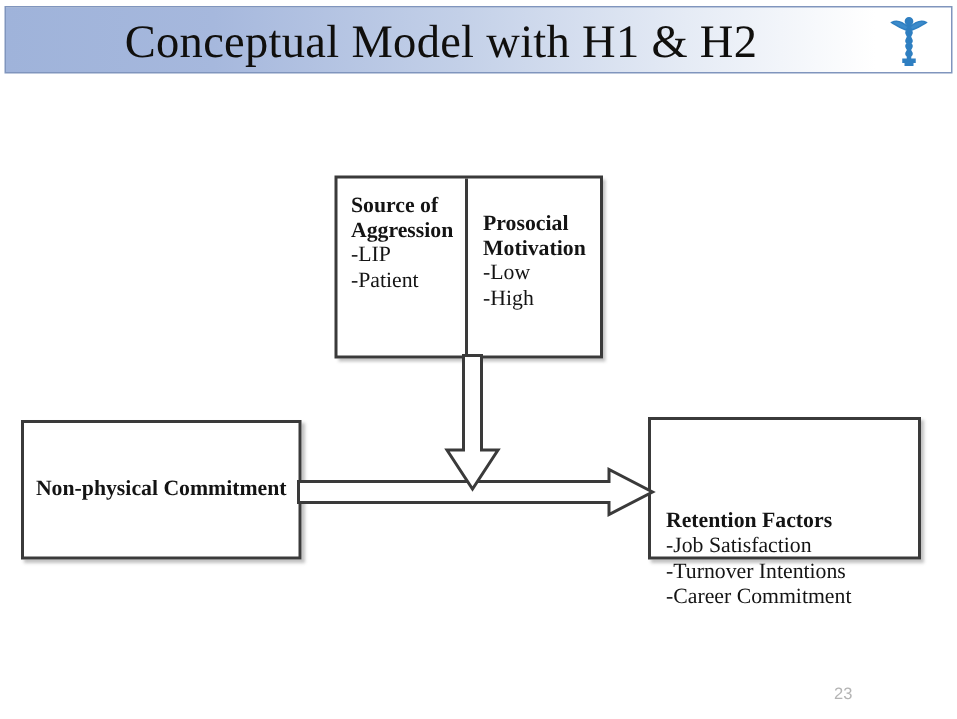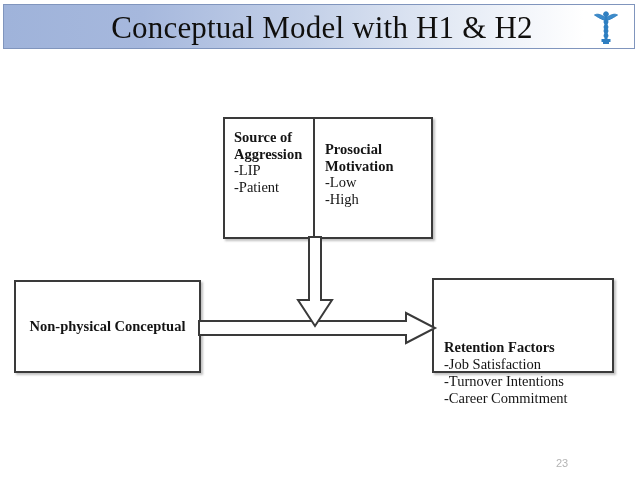--- a/index.html
+++ b/index.html
@@ -38,21 +38,20 @@
     top: 0;
     width: 580px;
     height: 45px;
     line-height: 45px;
     text-align: center;
     font-family: "Liberation Serif", serif;
     font-size: 31px;
     color: #100f0d;
     white-space: nowrap;
     letter-spacing: 0.2px;
-    margin-left: 28px;
   }
   #caduceus-icon {
     position: absolute;
     right: 14px;
     top: 5px;
     width: 28px;
     height: 36px;
   }
 
   
@@ -69,21 +68,21 @@
     box-sizing: border-box;
     background: #ffffff;
     border: 2px solid #3a3a3a;
     box-shadow: 2px 2px 2px rgba(120,120,120,0.45);
   }
 
   
   #box-moderators {
     left: 223px;
     top: 67px;
-    width: 210px;
+    width: 179px;
     height: 122px;
     display: flex;
   }
   .moderator-cell {
     position: relative;
     box-sizing: border-box;
     padding: 10px 0 0 9px;
   }
   #cell-source {
     width: 90px;
@@ -228,21 +227,21 @@
         <span>Prosocial Motivation</span>
       </div>
       <ul class="cell-list">
         <li>-Low</li>
         <li>-High</li>
       </ul>
     </div>
   </div>
 
   <div id="box-predictor" class="box">
-    <span id="predictor-label">Non-physical Conceptual</span>
+    <span id="predictor-label">Non-physical Commitment</span>
   </div>
 
   <div id="box-outcomes" class="box">
     <div id="outcomes-title">Retention Factors</div>
     <ul class="cell-list">
       <li>-Job Satisfaction</li>
       <li>-Turnover Intentions</li>
       <li>-Career Commitment</li>
     </ul>
   </div>

